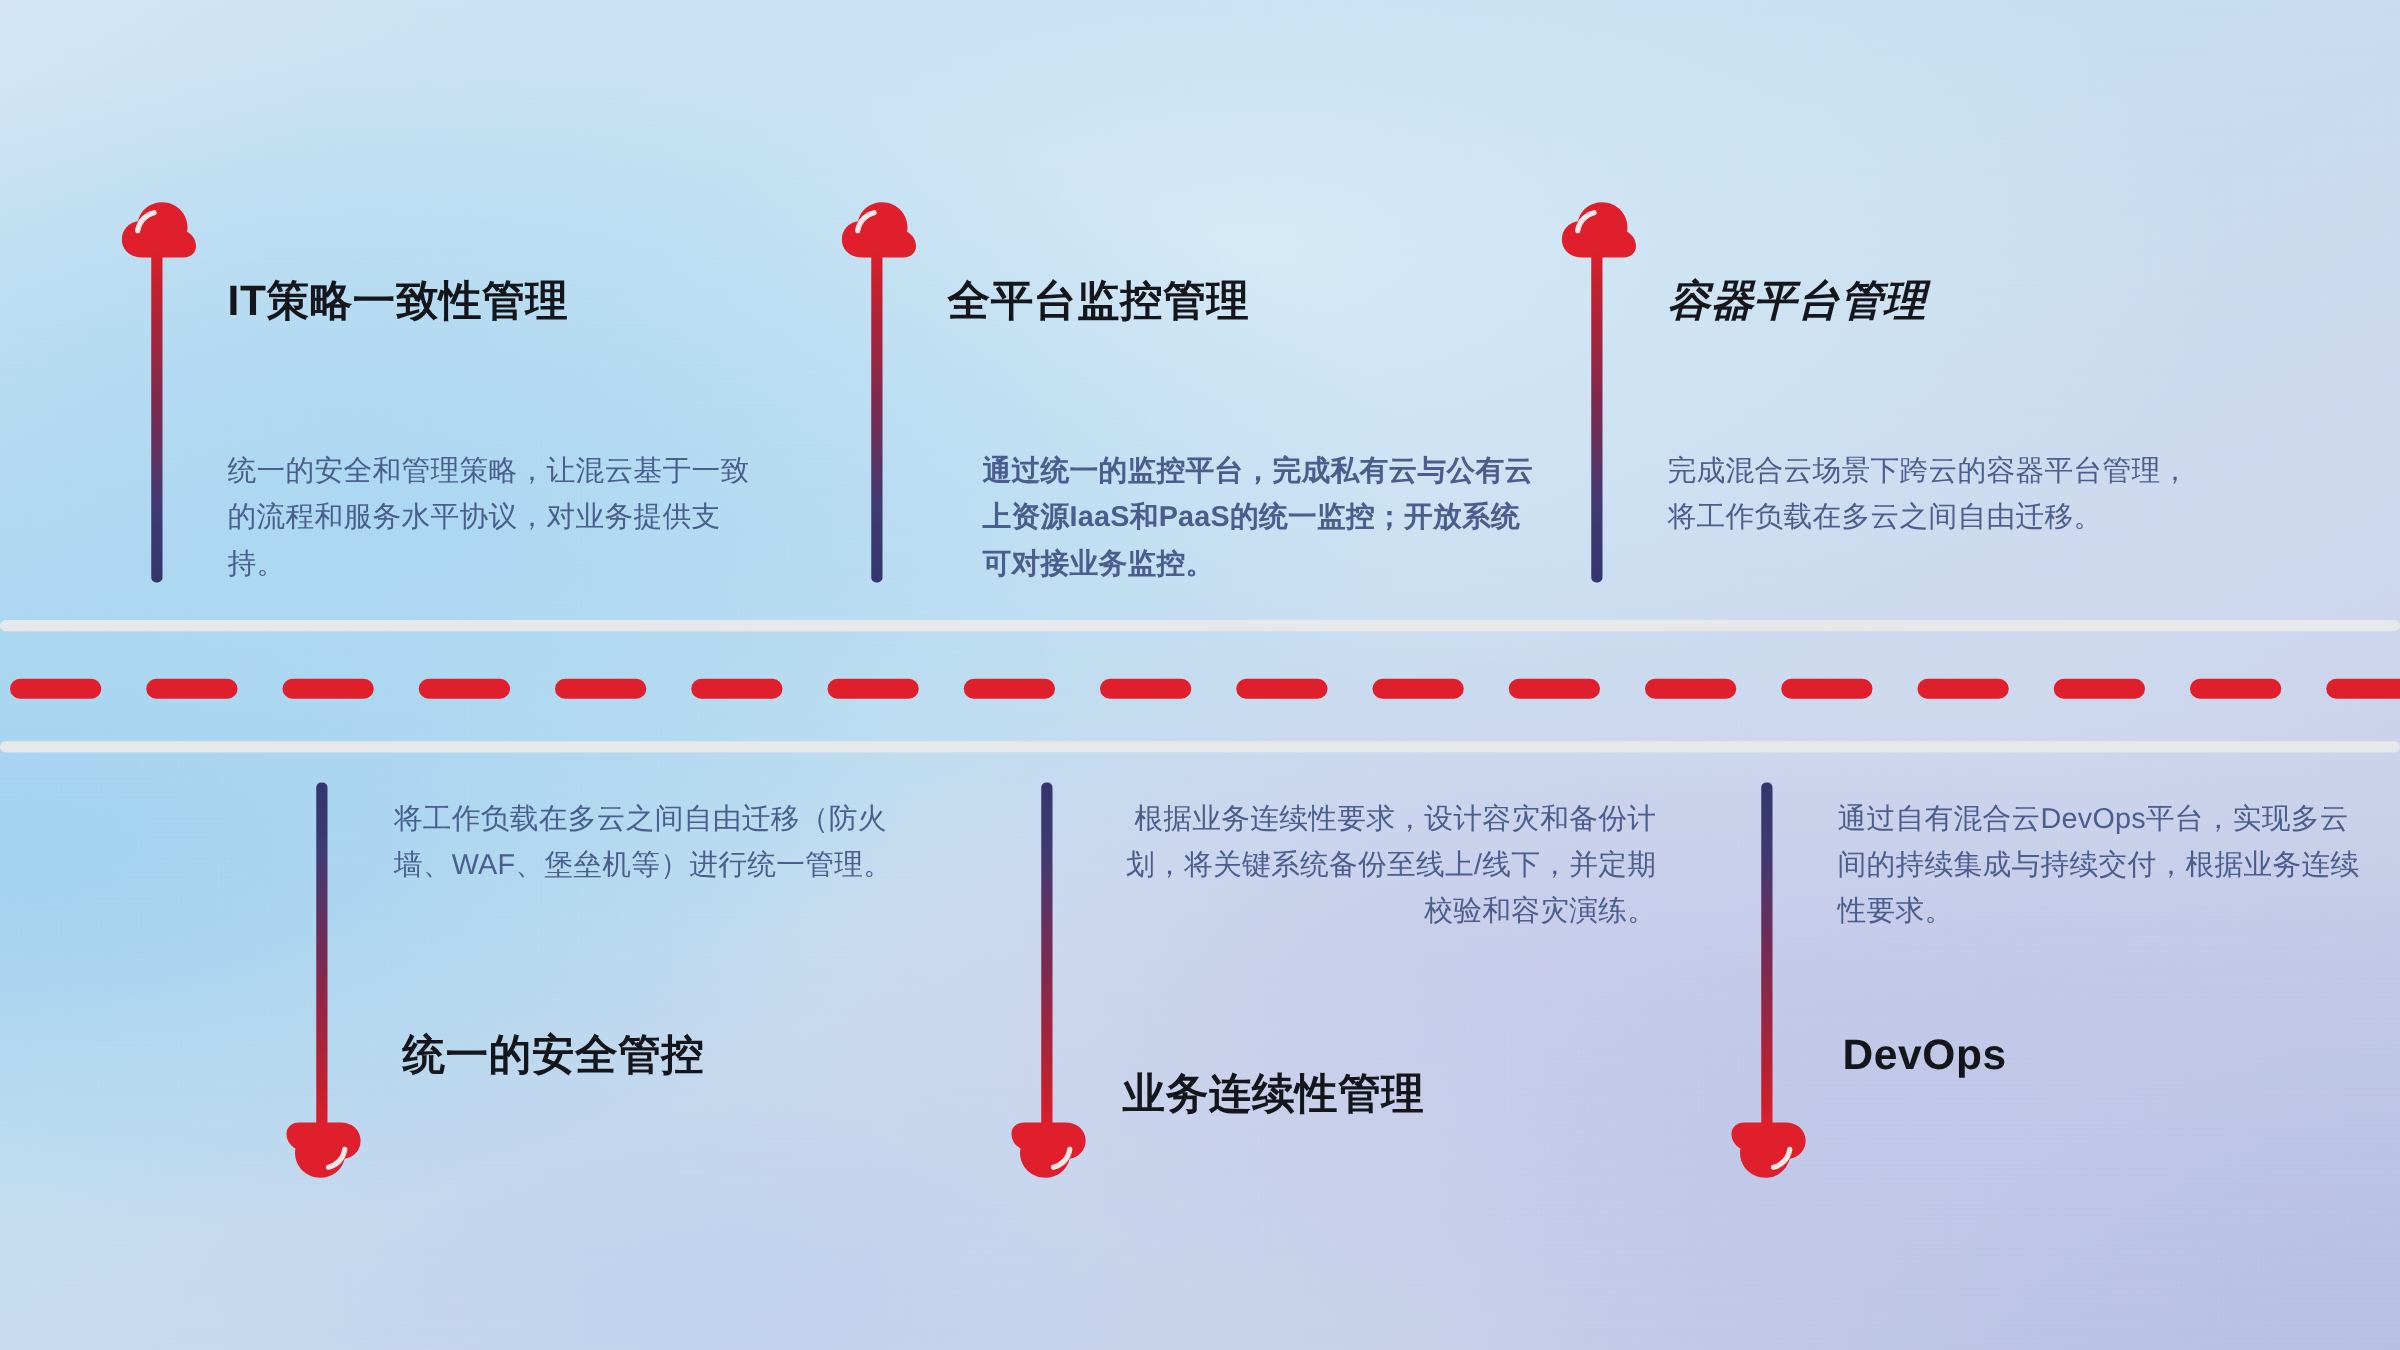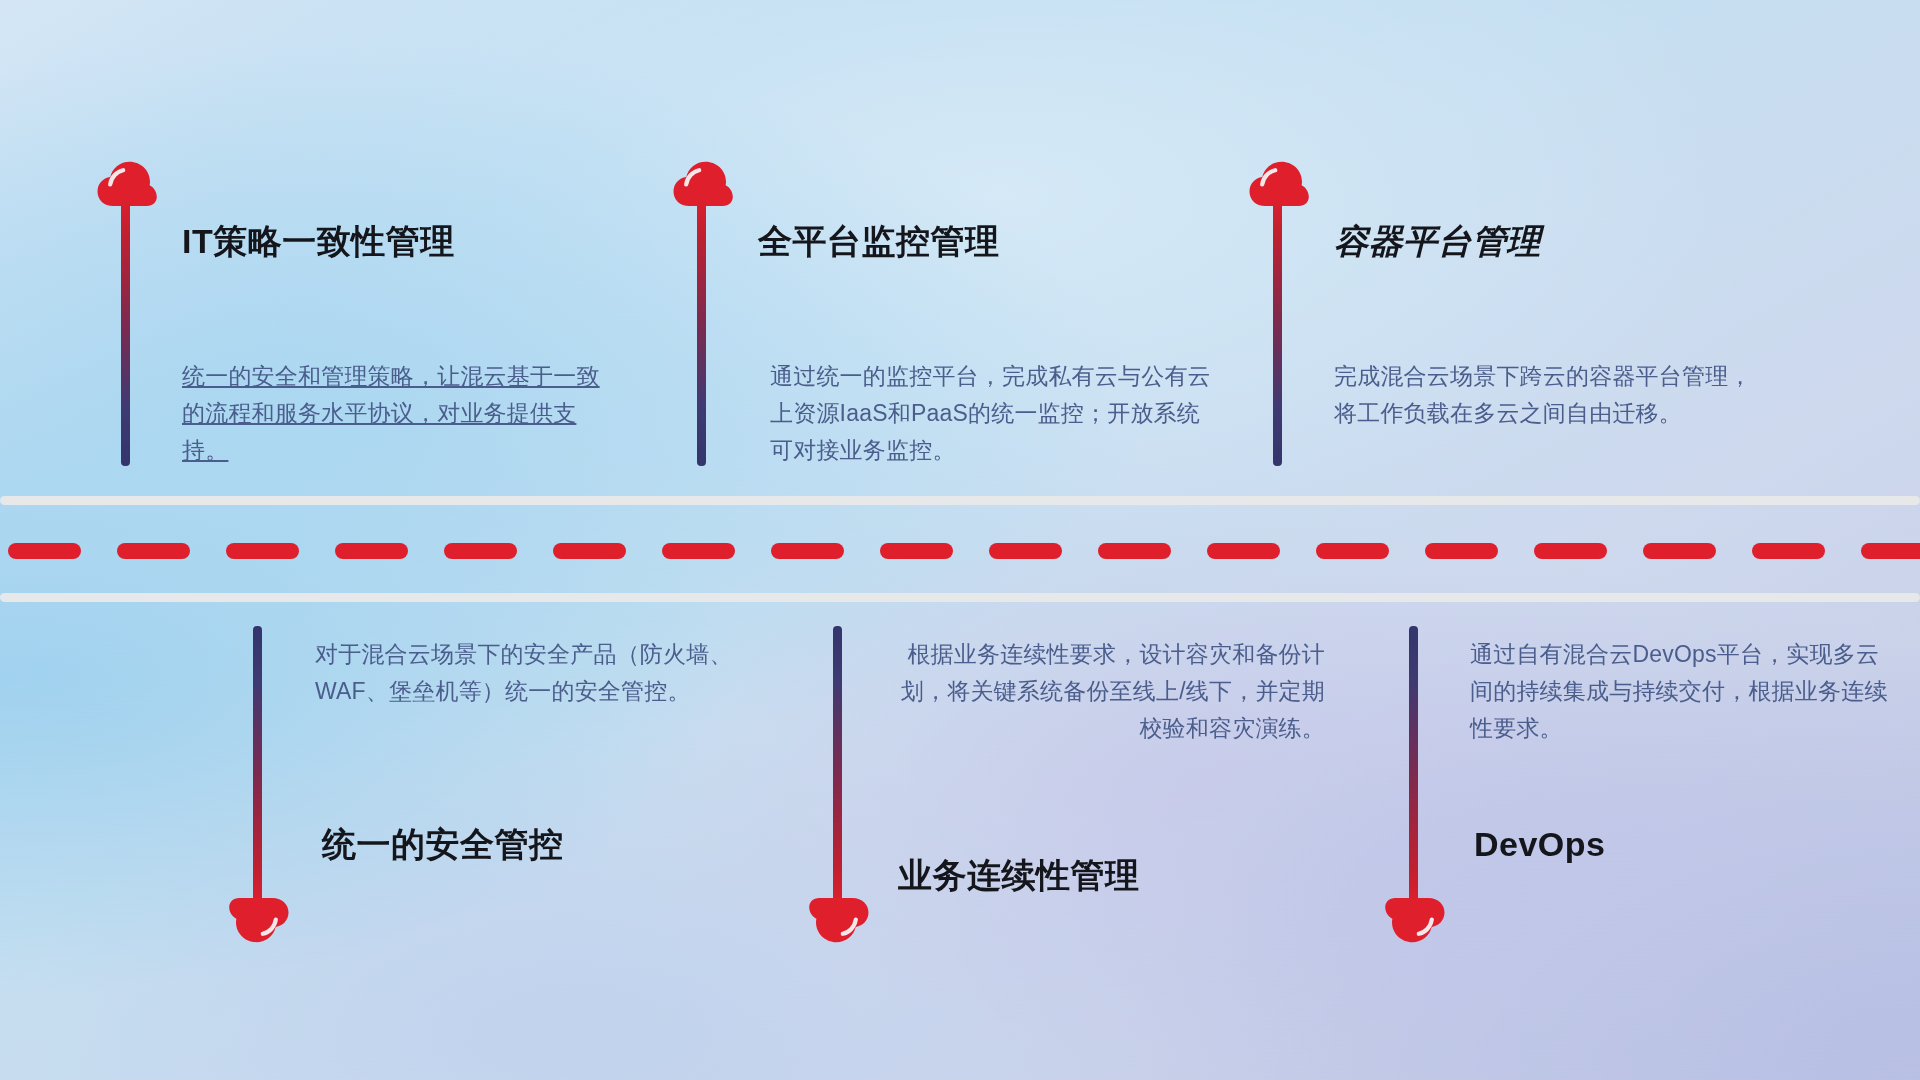--- a/index.html
+++ b/index.html
@@ -128,33 +128,33 @@
 
   <div class="card">
     <div class="cloud" style="left:96px; top:160px;">
       <svg viewBox="0 0 62 48" xmlns="http://www.w3.org/2000/svg">
         <path d="M17.5 46 C7.8 46 1.5 39.6 1.5 31.4 C1.5 23.9 7.0 17.9 14.3 17.0 C16.4 8.1 24.2 1.8 33.6 1.8 C44.9 1.8 54.0 10.7 54.0 21.8 C54.0 23.0 53.9 24.2 53.6 25.3 C58.2 27.6 60.8 32.1 60.8 37.0 C60.8 42.1 56.6 46 50.9 46 Z" fill="#e01f2c"></path>
         <path d="M14.2 24.5 C15.3 17.0 20.8 11.6 27.2 10.2" fill="none" stroke="#f4f8fb" stroke-width="4.2" stroke-linecap="round" opacity="0.92"></path>
       </svg>
     </div>
     <div class="stem down" style="left:121px; top:196px; height:270px;"></div>
     <div class="card-title" style="left:182px; top:224px;">IT策略一致性管理</div>
-    <div class="card-body" style="left:182px; top:358px; width:430px;text-decoration:underline;">统一的安全和管理策略，让混云基于一致的流程和服务水平协议，对业务提供支持。</div>
+    <div class="card-body" style="left:182px; top:358px; width:430px;">统一的安全和管理策略，让混云基于一致的流程和服务水平协议，对业务提供支持。</div>
   </div>
 
   <div class="card">
     <div class="cloud" style="left:672px; top:160px;">
       <svg viewBox="0 0 62 48" xmlns="http://www.w3.org/2000/svg">
         <path d="M17.5 46 C7.8 46 1.5 39.6 1.5 31.4 C1.5 23.9 7.0 17.9 14.3 17.0 C16.4 8.1 24.2 1.8 33.6 1.8 C44.9 1.8 54.0 10.7 54.0 21.8 C54.0 23.0 53.9 24.2 53.6 25.3 C58.2 27.6 60.8 32.1 60.8 37.0 C60.8 42.1 56.6 46 50.9 46 Z" fill="#e01f2c"></path>
         <path d="M14.2 24.5 C15.3 17.0 20.8 11.6 27.2 10.2" fill="none" stroke="#f4f8fb" stroke-width="4.2" stroke-linecap="round" opacity="0.92"></path>
       </svg>
     </div>
     <div class="stem down" style="left:697px; top:196px; height:270px;"></div>
     <div class="card-title" style="left:758px; top:224px;">全平台监控管理</div>
-    <div class="card-body" style="left:770px; top:358px; width:450px;">通过统一的监控平台，完成私有云与公有云上资源IaaS和PaaS的统一监控；开放系统可对接业务监控。</div>
+    <div class="card-body" style="left:786px; top:358px; width:450px;font-weight:bold;">通过统一的监控平台，完成私有云与公有云上资源IaaS和PaaS的统一监控；开放系统可对接业务监控。</div>
   </div>
 
   <div class="card">
     <div class="cloud" style="left:1248px; top:160px;">
       <svg viewBox="0 0 62 48" xmlns="http://www.w3.org/2000/svg">
         <path d="M17.5 46 C7.8 46 1.5 39.6 1.5 31.4 C1.5 23.9 7.0 17.9 14.3 17.0 C16.4 8.1 24.2 1.8 33.6 1.8 C44.9 1.8 54.0 10.7 54.0 21.8 C54.0 23.0 53.9 24.2 53.6 25.3 C58.2 27.6 60.8 32.1 60.8 37.0 C60.8 42.1 56.6 46 50.9 46 Z" fill="#e01f2c"></path>
         <path d="M14.2 24.5 C15.3 17.0 20.8 11.6 27.2 10.2" fill="none" stroke="#f4f8fb" stroke-width="4.2" stroke-linecap="round" opacity="0.92"></path>
       </svg>
     </div>
     <div class="stem down" style="left:1273px; top:196px; height:270px;"></div>
@@ -180,21 +180,21 @@
       <div class="dash"></div>
       <div class="dash"></div>
       <div class="dash"></div>
       <div class="dash"></div>
       <div class="dash"></div>
     </div>
   <div class="divider-line bottom-rule"></div>
 
   <div class="card">
     <div class="stem up" style="left:253px; top:626px; height:280px;"></div>
-    <div class="card-body" style="left:315px; top:636px; width:430px;">对于混合云场景下的安全产品（防火墙、WAF、堡垒机等）统一的安全管控。</div>
+    <div class="card-body" style="left:315px; top:636px; width:430px;">将工作负载在多云之间自由迁移（防火墙、WAF、堡垒机等）进行统一管理。</div>
     <div class="card-title" style="left:322px; top:827px;">统一的安全管控</div>
     <div class="cloud" style="left:228px; top:896px; transform: rotate(180deg);">
       <svg viewBox="0 0 62 48" xmlns="http://www.w3.org/2000/svg">
         <path d="M17.5 46 C7.8 46 1.5 39.6 1.5 31.4 C1.5 23.9 7.0 17.9 14.3 17.0 C16.4 8.1 24.2 1.8 33.6 1.8 C44.9 1.8 54.0 10.7 54.0 21.8 C54.0 23.0 53.9 24.2 53.6 25.3 C58.2 27.6 60.8 32.1 60.8 37.0 C60.8 42.1 56.6 46 50.9 46 Z" fill="#e01f2c"></path>
         <path d="M14.2 24.5 C15.3 17.0 20.8 11.6 27.2 10.2" fill="none" stroke="#f4f8fb" stroke-width="4.2" stroke-linecap="round" opacity="0.92"></path>
       </svg>
     </div>
   </div>
 
   <div class="card">

